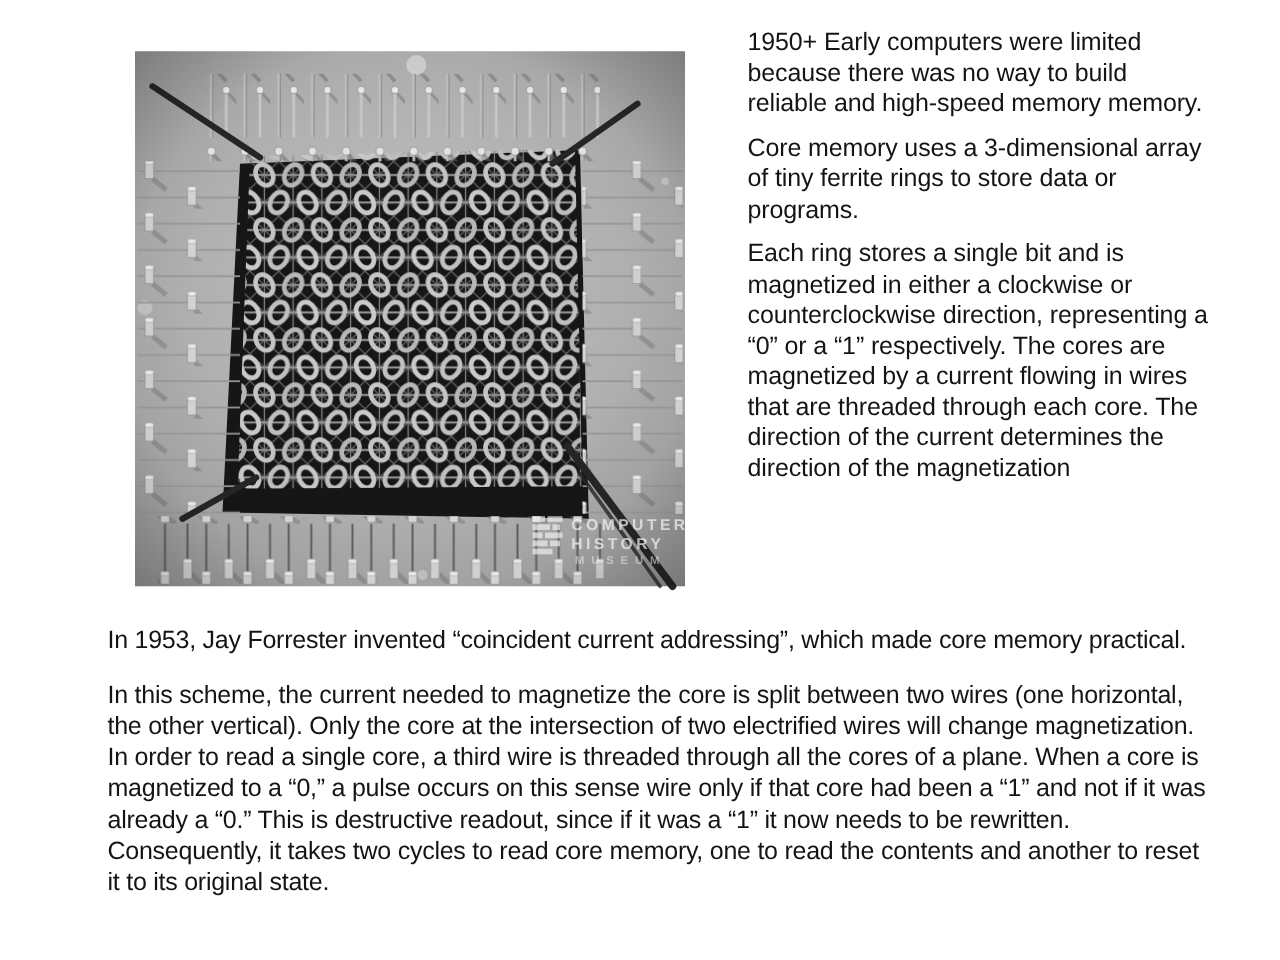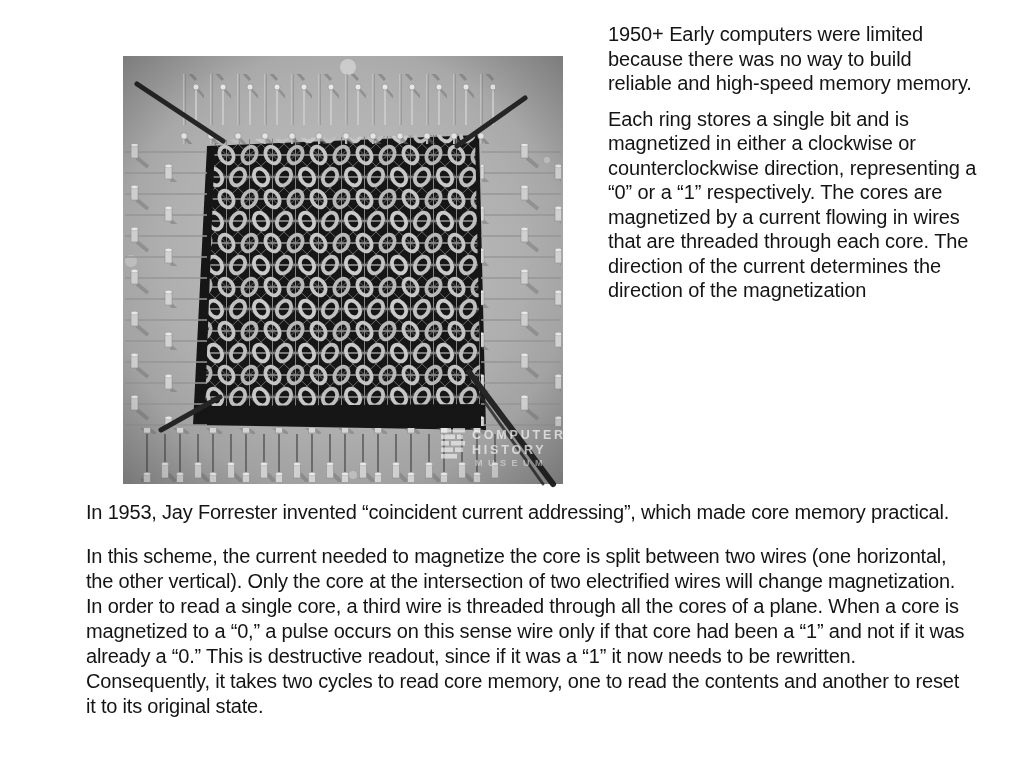--- a/index.html
+++ b/index.html
@@ -14,36 +14,36 @@
     height: 768px;
     background: #ffffff;
     overflow: hidden;
   }
   .photo {
     position: absolute;
     left: 108px;
     top: 17px;
     width: 440px;
     height: 476px;
-    margin: 15px;
+    margin: 0;
   }
   .photo svg { display: block; width: 100%; height: 100%; }
 
   .side-col {
     position: absolute;
     left: 598px;
     top: 22px;
     width: 422px;
     font-size: 20px;
     line-height: 24.5px;
     color: #141414;
     letter-spacing: -0.1px;
   }
   .side-col p {
-    margin: 0 0 11px 10px;
+    margin: 0 0 11px 0;
     white-space: pre-line;
   }
   .bottom-sec {
     position: absolute;
     left: 86px;
     top: 500px;
     width: 952px;
     font-size: 20px;
     line-height: 25px;
     color: #141414;
@@ -172,20 +172,23 @@
         <text class="wm-text" x="349" y="398" font-size="12.5" style="letter-spacing:2.8px" opacity="0.85">HISTORY</text>
         <text class="wm-text" x="352" y="410" font-size="9" style="letter-spacing:5.5px" opacity="0.6">MUSEUM</text>
       </g>
     </svg>
   </figure>
 
   <div class="side-col">
     <p>1950+ Early computers were limited
 because there was no way to build
 reliable and high-speed memory memory.</p>
+    <p>Core memory uses a 3-dimensional array
+of tiny ferrite rings to store data or
+programs.</p>
     <p>Each ring stores a single bit and is
 magnetized in either a clockwise or
 counterclockwise direction, representing a
 “0” or a “1” respectively. The cores are
 magnetized by a current flowing in wires
 that are threaded through each core. The
 direction of the current determines the
 direction of the magnetization</p>
   </div>
 

